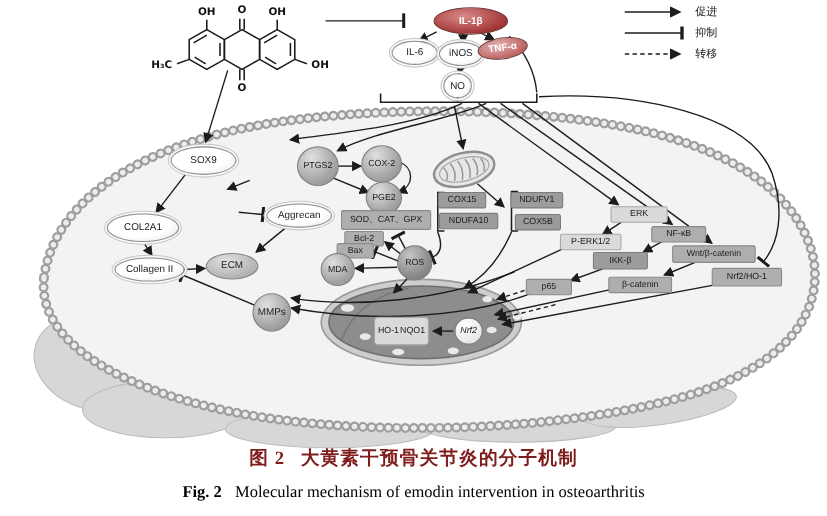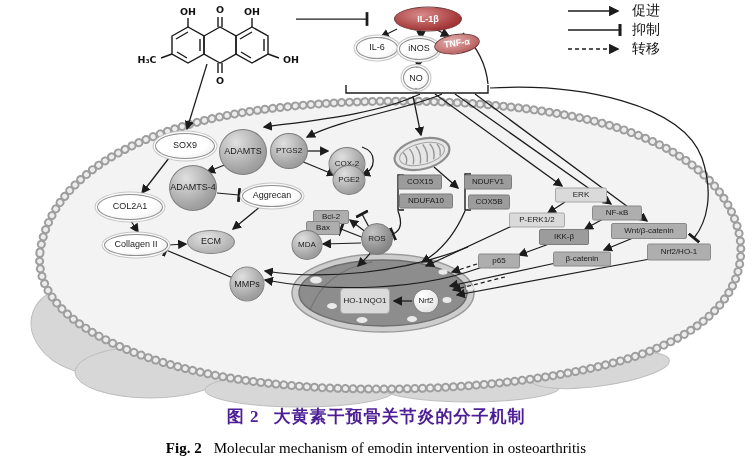--- a/index.html
+++ b/index.html
@@ -10,35 +10,35 @@
         justify-content:center;text-align:center;font-size:9px;color:#1b1b1b;line-height:1.05;
         z-index:3;white-space:nowrap;}
   .wellipse{background:radial-gradient(ellipse at 42% 35%, #ffffff 55%, #e2e2e2);
         border:1px solid #8f8f8f;border-radius:50%;
         box-shadow:0 0 0 1.5px #fbfbfb,0 0 0 2.5px #c6c6c6;}
   .gellipse{background:radial-gradient(ellipse at 40% 30%, #e3e3e3, #9d9d9d);
         border:1px solid #848484;border-radius:50%;}
   .ball{background:radial-gradient(circle at 35% 28%, #e0e0e0, #a5a5a5 62%, #8a8a8a);
         border:1px solid #7d7d7d;border-radius:50%;}
   .ball.dark{background:radial-gradient(circle at 35% 28%, #c4c4c4, #909090 58%, #717171);}
-  .ball.light{background:radial-gradient(circle at 35% 28%, #ffffff, #dddddd);}
+  .ball.light{background:radial-gradient(circle at 35% 28%, #ffffff, #dddddd);font-style:italic;}
   .gbox{background:#aeaeae;border:1px solid #8a8a8a;border-radius:2px;font-size:8px;padding:1px 2px;}
   .gbox.dark{background:#9c9c9c;border-color:#7c7c7c;}
   .gbox.light{background:#dadada;border-color:#a8a8a8;}
   .redellipse{background:radial-gradient(ellipse at 40% 32%, #d98a8a, #a23434 72%, #832626);
         border:1px solid #6f3a3a;border-radius:50%;color:#fff;font-weight:bold;}
   .redellipse.soft{background:radial-gradient(ellipse at 40% 32%, #e3b0b0, #bb6060 75%, #a34d4d);
         color:#fff;font-weight:bold;}
   .chem{position:absolute;transform:translate(-50%,-50%);z-index:3;
         font:bold 9.5px "DejaVu Sans",sans-serif;color:#111;text-align:right;}
   .legend{position:absolute;left:566px;top:4px;z-index:3;display:flex;flex-direction:column;gap:6px;}
   .legend-row{display:flex;align-items:center;gap:8px;height:13px;}
-  .legend-row span{font-size:14px;color:#111;}
+  .legend-row span{font-size:10px;color:#111;}
   .cap-zh{position:absolute;left:0;right:0;top:405px;text-align:center;z-index:3;
-        font:bold 17px "Liberation Serif",serif;color:#4c1d95;letter-spacing:1px;}
+        font:bold 17px "Liberation Serif",serif;color:#7f1d1d;letter-spacing:1px;}
   .cap-zh .sp{margin-right:14px;}
   .cap-en{position:absolute;left:0;right:0;top:440px;text-align:center;z-index:3;
         font:15px "Liberation Serif",serif;color:#000;}
   .cap-en .sp{font-weight:bold;margin-right:12px;text-align:right;}
   .twoLine{flex-direction:row;gap:1px;}
 </style>
 </head>
 <body>
 
 <div class="canvas">
@@ -203,31 +203,30 @@
     </div>
   </div>
 
   <div class="node redellipse" style="left:428px;top:19px;width:66px;height:23px">IL-1β</div>
   <div class="node wellipse" style="left:377px;top:48px;width:40px;height:20px">IL-6</div>
   <div class="node wellipse" style="left:419px;top:49px;width:38px;height:20px">iNOS</div>
   <div class="node redellipse soft" style="left:457px;top:44px;width:44px;height:18px;transform:translate(-50%,-50%) rotate(-8deg)">TNF-α</div>
   <div class="node wellipse" style="left:416px;top:78px;width:24px;height:21px">NO</div>
 
   <div class="node wellipse" style="left:185px;top:146px;width:58px;height:24px">SOX9</div>
-  <div class="node ball" style="left:243px;top:152px;width:46px;height:44px">ADAMTS</div>
-  <div class="node ball" style="left:193px;top:188px;width:46px;height:44px">ADAMTS-4</div>
   <div class="node wellipse" style="left:130px;top:207px;width:64px;height:24px">COL2A1</div>
   <div class="node wellipse" style="left:272px;top:196px;width:58px;height:20px">Aggrecan</div>
   <div class="node wellipse" style="left:136px;top:245px;width:62px;height:20px">Collagen II</div>
   <div class="node gellipse" style="left:211px;top:242px;width:46px;height:22px">ECM</div>
   <div class="node ball" style="left:247px;top:284px;width:33px;height:33px">MMPs</div>
 
   <div class="node ball" style="left:289px;top:151px;width:36px;height:34px;font-size:8px">PTGS2</div>
-  <div class="node ball" style="left:347px;top:164px;width:35px;height:32px;font-size:8px">COX-2</div>
+  <div class="node ball" style="left:347px;top:149px;width:35px;height:32px;font-size:8px">COX-2</div>
   <div class="node ball" style="left:349px;top:180px;width:31px;height:28px;font-size:8px">PGE2</div>
+  <div class="node gbox" style="left:351px;top:200px;width:76px;height:14px">SOD、CAT、GPX</div>
   <div class="node gbox" style="left:331px;top:217px;width:30px;height:10px">Bcl-2</div>
   <div class="node gbox" style="left:323px;top:228px;width:28px;height:10px">Bax</div>
   <div class="node ball" style="left:307px;top:245px;width:29px;height:28px;font-size:8px">MDA</div>
   <div class="node ball dark" style="left:377px;top:239px;width:30px;height:30px;font-size:8px">ROS</div>
 
   <div class="node gbox dark" style="left:420px;top:182px;width:38px;height:11px">COX15</div>
   <div class="node gbox dark" style="left:426px;top:201px;width:48px;height:11px">NDUFA10</div>
   <div class="node gbox dark" style="left:488px;top:182px;width:42px;height:11px">NDUFV1</div>
   <div class="node gbox dark" style="left:489px;top:202px;width:36px;height:11px">COX5B</div>
 

